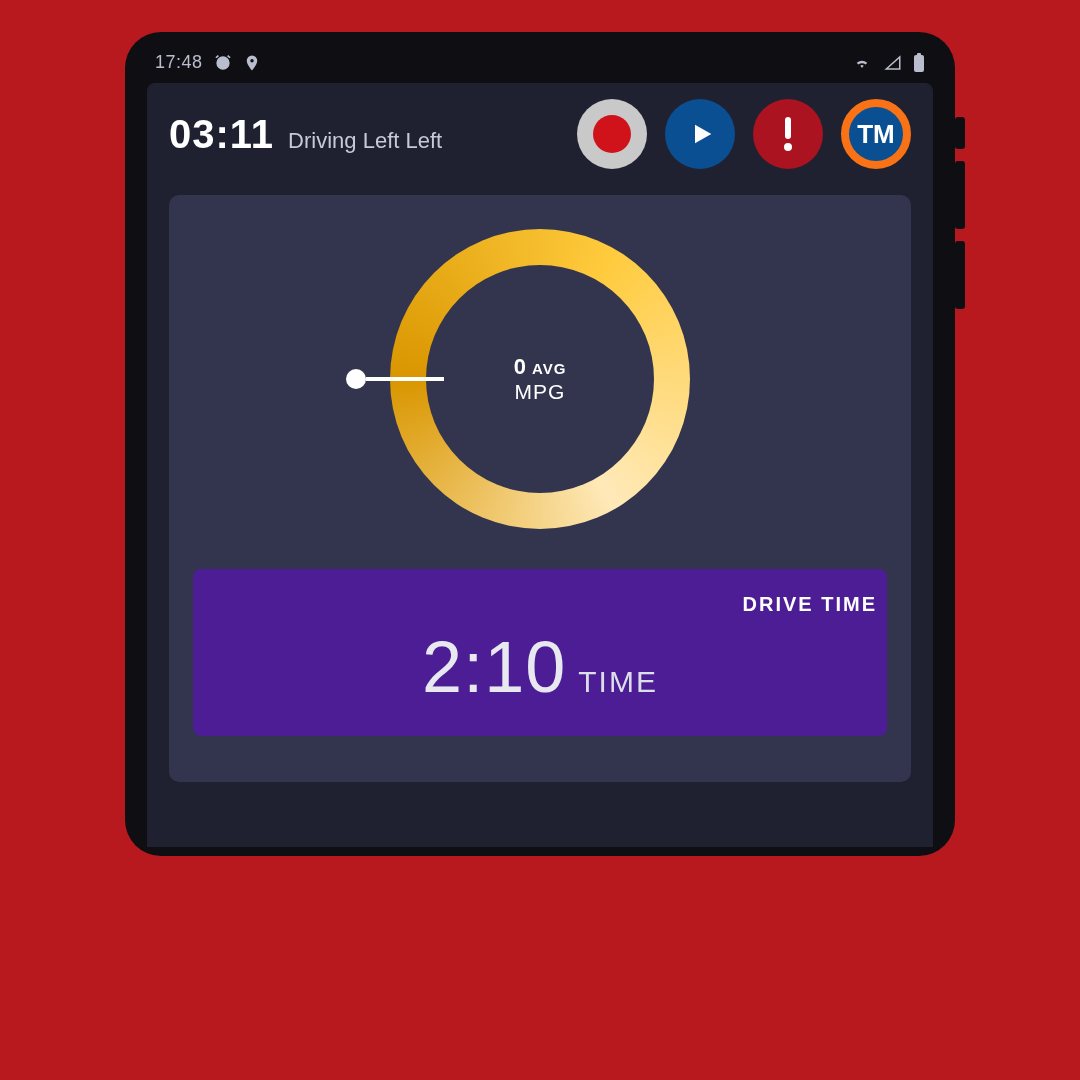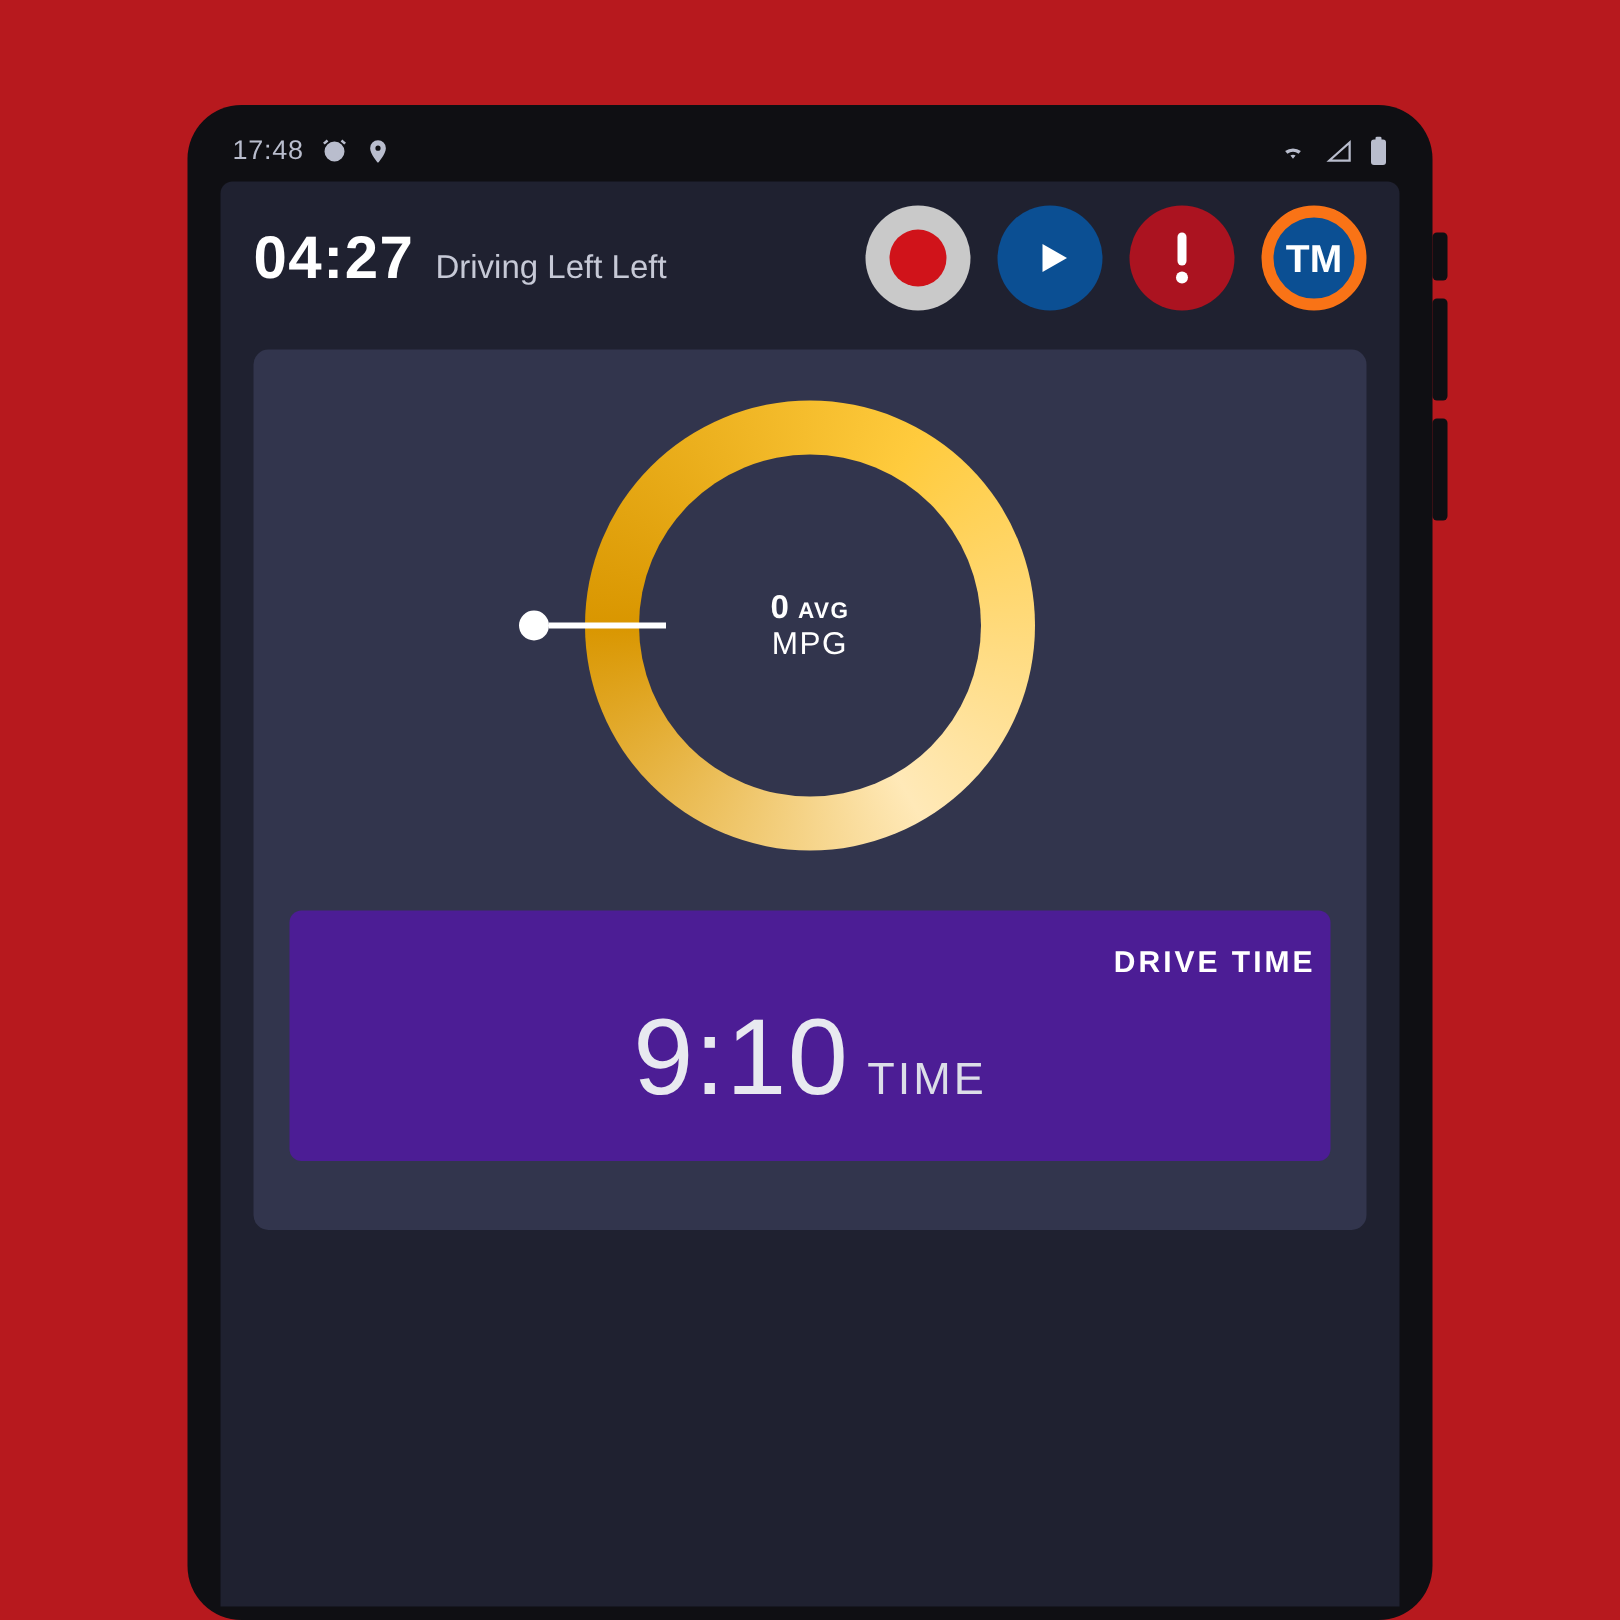--- a/index.html
+++ b/index.html
@@ -7,23 +7,23 @@
   body {
     background: #b7191e;
     font-family: "Segoe UI", "Helvetica Neue", Arial, sans-serif;
     display: flex;
     justify-content: center;
     align-items: flex-start;
     overflow: hidden;
   }
   .tablet {
     position: relative;
-    margin-top: 70px;
+    margin-top: 32px;
     width: 830px;
-    height: 1010px;
+    height: 824px;
     background: #0f0f13;
     border-radius: 36px;
     padding: 20px 22px 0 22px;
   }
   .side-buttons {
     position: absolute;
     right: -10px;
     top: 85px;
     width: 10px;
   }
@@ -173,21 +173,21 @@
             <rect x="4" y="0" width="4" height="3" rx="1"></rect>
           </svg>
       </span>
     </div>
   </div>
 
   <div class="screen">
 
     <div class="app-bar">
       <div class="timer-block">
-        <span class="timer-value">04:27</span>
+        <span class="timer-value">03:11</span>
         <span class="timer-label">Driving Left Left</span>
       </div>
       <div class="spacer"></div>
       <div class="circ rec">
         <div class="dot"></div>
       </div>
       <div class="circ play">
         <svg width="28" height="32" viewBox="0 0 24 24" fill="#fff">
             <path d="M6 4l14 8-14 8z"></path>
           </svg>
@@ -216,21 +216,21 @@
         </div>
         <div class="gauge-needle">
           <div class="knob"></div>
             <div class="line"></div>
         </div>
       </div>
 
       <div class="stat-card">
         <div class="stat-title">DRIVE TIME</div>
         <div class="stat-body">
-          <span class="stat-val">9:10</span>
+          <span class="stat-val">2:10</span>
           <span class="stat-unit">TIME</span>
         </div>
       </div>
 
 
     </div>
   </div>
 </div>
 
 </body></html>

